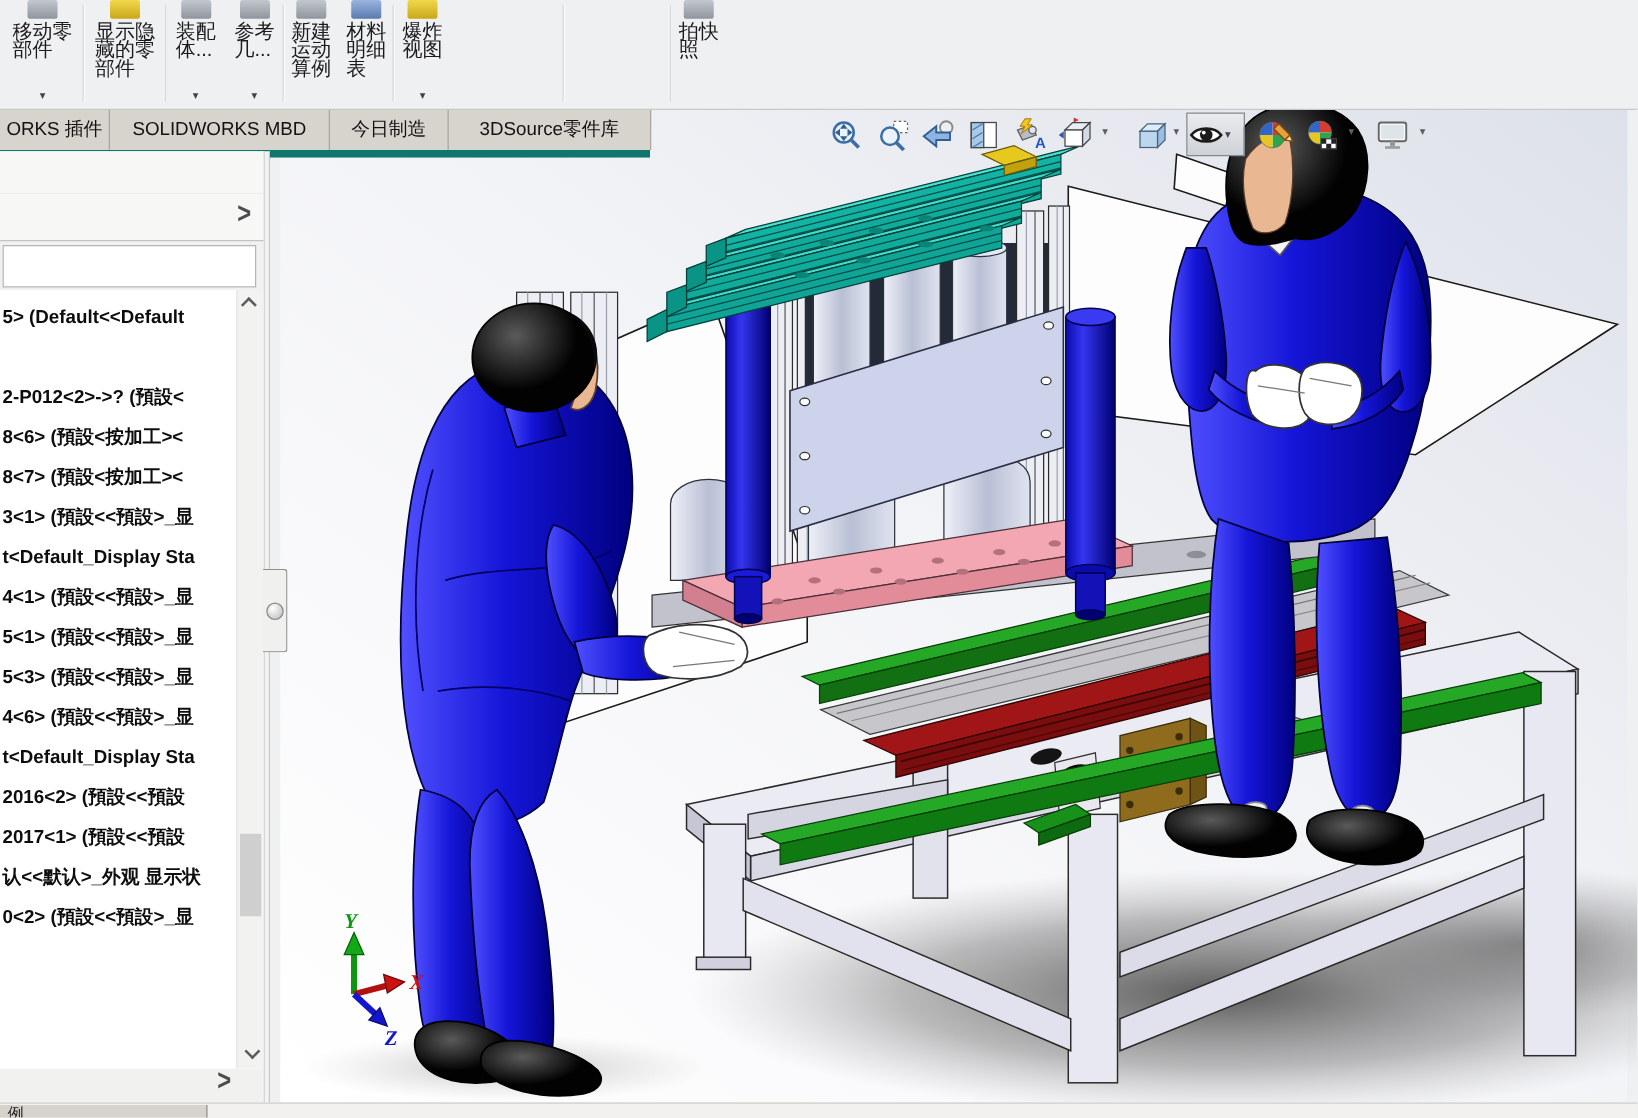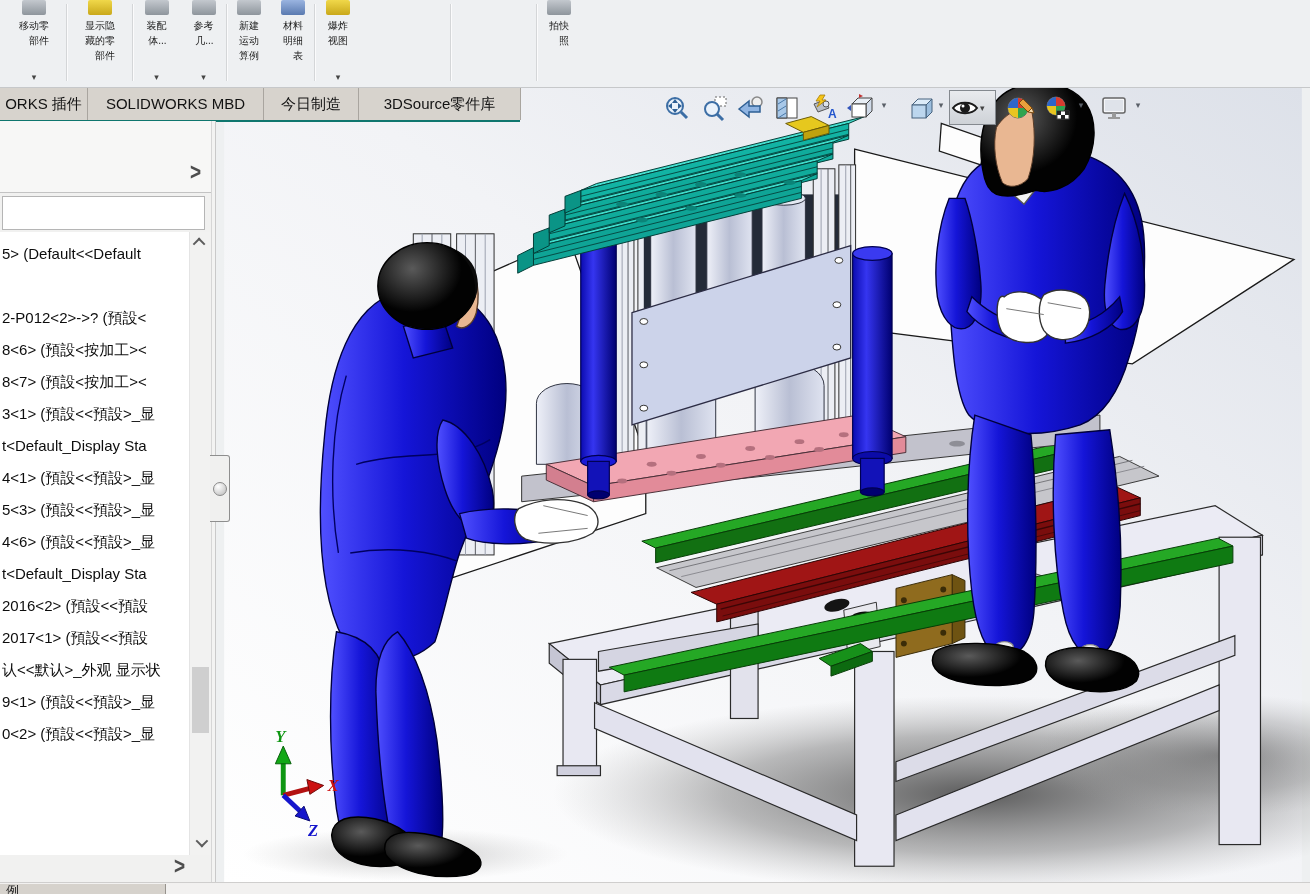--- a/index.html
+++ b/index.html
@@ -5,47 +5,47 @@
   html,body{margin:0;padding:0;}
   body{width:1310px;height:894px;overflow:hidden;font-family:"Liberation Sans","DejaVu Sans",sans-serif;background:#eef0f1;}
   .app{position:relative;width:1310px;height:894px;overflow:hidden;}
 
   
   .toolbar{position:absolute;left:0;top:0;width:1310px;height:87px;background:#eef0f2;border-bottom:1px solid #c6c8ca;}
   .tb-btn{position:absolute;top:0;height:85px;display:flex;flex-direction:column;align-items:center;cursor:default;}
   .tb-icon{width:24px;height:15px;margin-top:0;border-radius:2px;background:linear-gradient(180deg,#c3c8ce,#8e959c);}
   .tb-icon.y{background:linear-gradient(180deg,#f0d84a,#c9a81a);}
   .tb-icon.b{background:linear-gradient(180deg,#9ab4e0,#5a7ab0);}
-  .tb-label{font-size:10px;line-height:15px;text-align:right;white-space:pre-line;color:#1b1b1b;margin-top:3px;}
+  .tb-label{font-size:16px;line-height:15px;text-align:left;white-space:pre-line;color:#1b1b1b;margin-top:3px;}
   .tb-dd{font-size:9px;color:#444;margin-top:auto;padding-bottom:3px;}
   .tb-sep{position:absolute;top:4px;bottom:6px;width:1px;background:#d4d6d8;border-right:1px solid #fbfbfc;}
   .tb-btn.pressed{background:#d6d8da;border:1px solid #a6aaae;box-sizing:border-box;justify-content:flex-start;}
   .tb-btn.pressed .tb-label{margin-top:4px;}
 
   
-  .tabrow{position:absolute;left:0;top:88px;width:520px;height:32px;background:#d7d3cd;border-bottom:2px solid #0f766e;z-index:4;}
+  .tabrow{position:absolute;left:0;top:88px;width:520px;height:32px;background:#d7d3cd;border-bottom:6px solid #0f766e;z-index:4;}
   .tab{position:absolute;top:0;height:32px;line-height:32px;font-size:15px;color:#121212;text-align:center;border-right:1px solid #a9a59f;white-space:nowrap;overflow:hidden;}
 
   
   .viewport{position:absolute;left:216px;top:88px;width:1094px;height:794px;z-index:1;overflow:hidden;}
   .viewport svg{display:block;}
 
   
   .hud{position:absolute;left:0;top:0;width:1310px;height:0;z-index:5;}
   .hud-btn{position:absolute;top:93px;width:32px;height:30px;display:flex;align-items:center;justify-content:center;}
   .hud-dd{position:absolute;top:100px;font-size:9px;color:#5a6068;width:10px;text-align:center;}
   .hud-frame{position:absolute;left:949px;top:90px;width:47px;height:35px;background:linear-gradient(#e9ebee,#ced2d7);border:1px solid #84898f;box-sizing:border-box;display:flex;align-items:center;}
 
   
   .leftpanel{position:absolute;left:0;top:121px;width:211px;height:761px;background:#f1f1f0;z-index:4;}
   .fm-row1{position:absolute;left:0;top:0;width:211px;height:34px;background:#f7f7f6;border-bottom:1px solid #c3c3c3;}
   .fm-row2{position:absolute;left:0;top:34px;width:211px;height:37px;background:#f7f7f6;border-bottom:1px solid #c3c3c3;}
   .chev{position:absolute;right:10px;top:6px;font-size:19px;font-weight:bold;color:#4d4d4d;transform:scaleY(1.25);}
   .fm-box{position:absolute;left:2px;top:75px;width:203px;height:34px;background:#fff;border:1px solid #b5b5b5;box-sizing:border-box;}
-  .fm-list{position:absolute;left:0;top:111px;width:211px;height:623px;background:#fff;overflow:hidden;}
+  .fm-list{position:absolute;left:0;top:111px;width:211px;height:623px;background:#fff;overflow:hidden;font-weight:bold;}
   .fm-rows{position:absolute;left:0;top:6px;width:188px;overflow:hidden;}
   .fm-row{height:32px;line-height:32px;font-size:15px;color:#0d0d0d;white-space:nowrap;overflow:hidden;padding-left:2px;}
   .fm-scroll{position:absolute;right:0;top:0;width:21px;height:623px;background:#f2f2f1;border-left:1px solid #e4e4e4;}
   .sc-btn{position:absolute;left:0;width:21px;height:21px;display:flex;align-items:center;justify-content:center;}
   .chev-s{width:7px;height:7px;border-left:2px solid #5c5c5c;border-top:2px solid #5c5c5c;}
   .up .chev-s{transform:rotate(45deg) translateY(2px);}
   .down .chev-s{transform:rotate(225deg) translateY(2px);}
   .sc-thumb{position:absolute;left:2px;top:435px;width:17px;height:66px;background:#cfcfcf;}
   .fm-bottom{position:absolute;left:0;top:734px;width:211px;height:27px;background:#f1f1f0;}
   .fm-bottom .chev{right:26px;top:0px;}
@@ -530,27 +530,27 @@
     <div class="fm-list">
       <div class="fm-rows">
         <div class="fm-row">5&gt; (Default&lt;&lt;Default</div>
         <div class="fm-row"></div>
         <div class="fm-row">2-P012&lt;2&gt;-&gt;? (預設&lt;</div>
         <div class="fm-row">8&lt;6&gt; (預設&lt;按加工&gt;&lt;</div>
         <div class="fm-row">8&lt;7&gt; (預設&lt;按加工&gt;&lt;</div>
         <div class="fm-row">3&lt;1&gt; (預設&lt;&lt;預設&gt;_显</div>
         <div class="fm-row">t&lt;Default_Display Sta</div>
         <div class="fm-row">4&lt;1&gt; (預設&lt;&lt;預設&gt;_显</div>
+        <div class="fm-row">5&lt;1&gt; (預設&lt;&lt;預設&gt;_显</div>
         <div class="fm-row">5&lt;3&gt; (預設&lt;&lt;預設&gt;_显</div>
         <div class="fm-row">4&lt;6&gt; (預設&lt;&lt;預設&gt;_显</div>
         <div class="fm-row">t&lt;Default_Display Sta</div>
         <div class="fm-row">2016&lt;2&gt; (預設&lt;&lt;預設</div>
         <div class="fm-row">2017&lt;1&gt; (預設&lt;&lt;預設</div>
         <div class="fm-row">认&lt;&lt;默认&gt;_外观 显示状</div>
-        <div class="fm-row">9&lt;1&gt; (預設&lt;&lt;預設&gt;_显</div>
         <div class="fm-row">0&lt;2&gt; (預設&lt;&lt;預設&gt;_显</div>
       </div>
       <div class="fm-scroll">
         <div class="sc-btn up" style="top:0">
             <div class="chev-s"></div>
           </div>
         <div class="sc-thumb"></div>
         <div class="sc-btn down" style="top:600px">
             <div class="chev-s"></div>
           </div>

